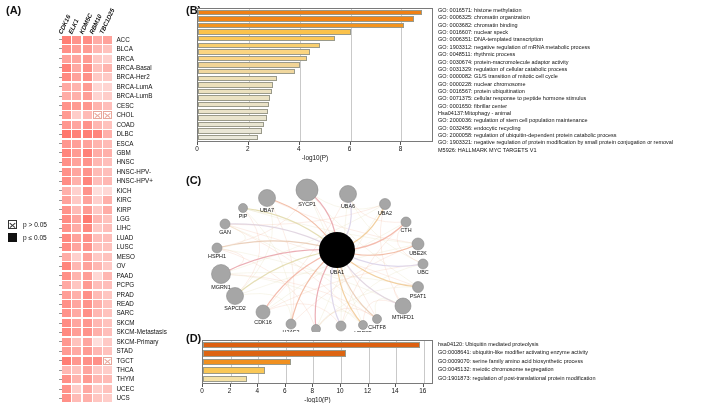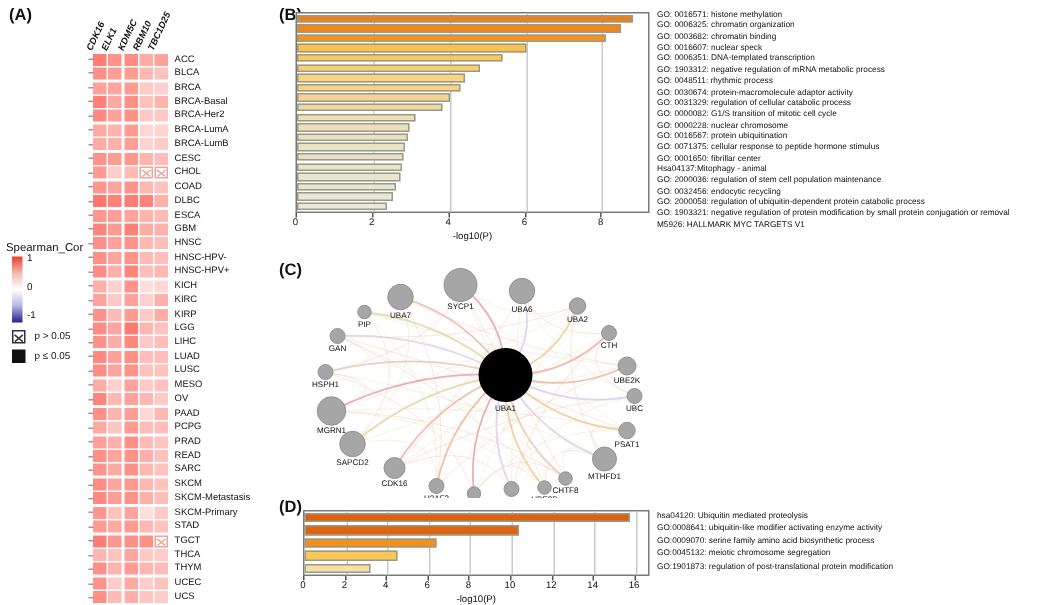--- a/index.html
+++ b/index.html
@@ -435,29 +435,20 @@
       <div class="hm-row">
         <div class="hm-cell" style="background: rgb(255, 144, 136);"></div>
         <div class="hm-cell" style="background: rgb(255, 187, 182);"></div>
         <div class="hm-cell" style="background: rgb(255, 176, 170);"></div>
         <div class="hm-cell" style="background: rgb(255, 198, 193);"></div>
         <div class="hm-cell" style="background: rgb(255, 205, 201);"></div>
         <div class="hm-rowlab">UCS</div>
       </div>
     </div>
 
-  <div id="legend-cor">
-    <div class="ttl">Spearman_Cor</div>
-    <div id="cbar-wrap">
-      <div id="cbar"></div>
-      <div class="cbar-lab" style="top:-2px;">1</div>
-      <div class="cbar-lab" style="top:17px;">0</div>
-      <div class="cbar-lab" style="top:36px;">-1</div>
-    </div>
-  </div>
 
   <div id="legend-sig">
     <div class="sig-row">
       <span class="sig-box open"></span>
       <span class="sig-lab">p &gt; 0.05</span>
     </div>
     <div class="sig-row">
       <span class="sig-box filled"></span>
       <span class="sig-lab">p ≤ 0.05</span>
     </div>

